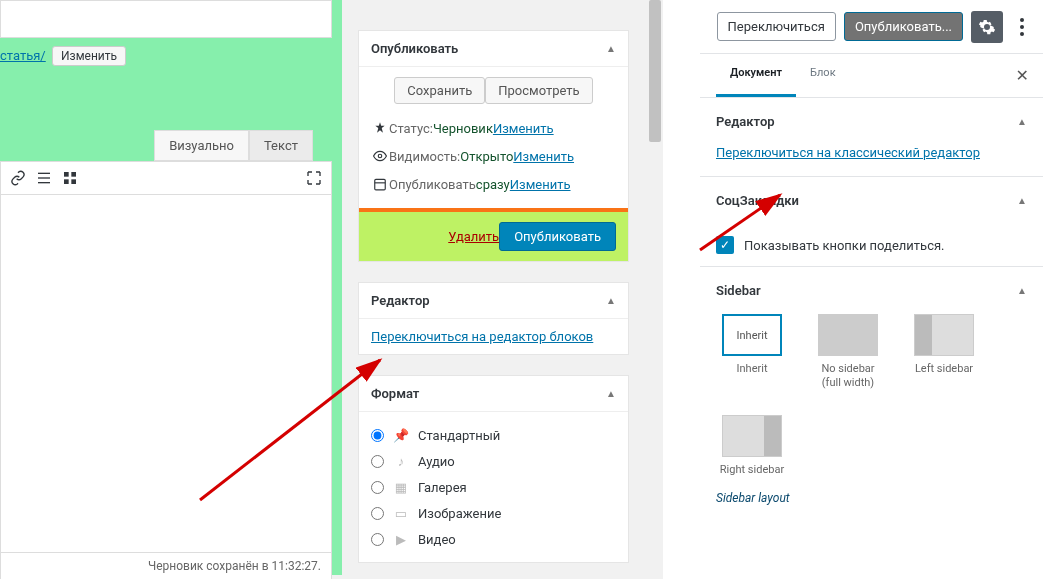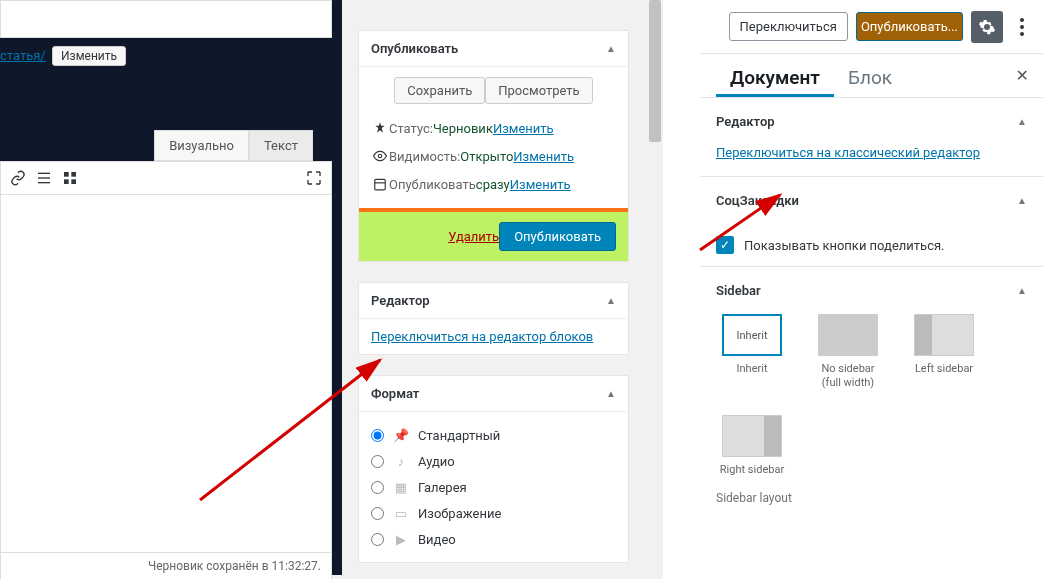--- a/index.html
+++ b/index.html
@@ -1,18 +1,18 @@
 <!DOCTYPE html>
 <html><head>
 <meta charset="utf-8">
 <style>
 *{box-sizing:border-box;margin:0;padding:0;font-family:-apple-system,BlinkMacSystemFont,"Segoe UI",Roboto,sans-serif;font-size:13px;color:#32373c}
 body{background:#fff;width:1043px;height:579px;overflow:hidden;position:relative}
 .left-pane{position:absolute;left:0;top:0;width:655px;height:579px;background:#f1f1f1}
-.editor-area{position:absolute;left:0;top:0;width:342px;height:575px;background:#0f172a}
+.editor-area{position:absolute;left:0;top:0;width:342px;height:575px;background:#86efac}
 .title-box{background:#fff;border:1px solid #ddd;height:38px;margin:0 0 0 0;width:332px}
 .permalink{padding:8px 0 4px 0}
 .permalink a{color:#0073aa;text-decoration:underline}
 .permalink .slug{color:#0073aa}
 .edit-slug{display:inline-block;border:1px solid #ccc;background:#f7f7f7;padding:2px 8px;font-size:12px;border-radius:3px;margin-left:3px}
 .tabs-row{display:flex;justify-content:flex-end;margin-top:60px;width:313px}
 .tab{padding:7px 14px;border:1px solid #ddd;background:#f7f7f7;color:#555;cursor:pointer}
 .tab.active{background:#ebebeb}
 .toolbar{background:#fff;border:1px solid #ddd;width:332px;height:34px;display:flex;align-items:center;padding:0 6px;justify-content:space-between}
 .toolbar-left{display:flex;gap:4px;align-items:center}
@@ -36,39 +36,39 @@
 .link-blue{color:#0073aa;text-decoration:underline;cursor:pointer}
 .format-item{display:flex;align-items:center;gap:8px;padding:4px 0}
 .format-item input{margin:0}
 .fmt-ico{width:18px;height:18px;color:#bbb;display:flex;align-items:center;justify-content:center}
 .toggle-tri{color:#777;font-size:10px}
 .scrollbar{position:absolute;left:647px;top:0;width:16px;height:579px;background:#f1f1f1}
 .scroll-thumb{position:absolute;left:2px;top:0;width:12px;height:142px;background:#c1c1c1;border-radius:2px}
 .right-pane{position:absolute;left:700px;top:0;width:343px;height:579px;background:#fff}
 .top-bar{height:54px;border-bottom:1px solid #e2e4e7;display:flex;justify-content:flex-end;align-items:center;padding:0 10px;gap:8px}
 .btn-preview{border:1px solid #8d96a0;background:#fff;padding:6px 10px;border-radius:3px;cursor:pointer}
-.btn-publish{background:#a16207;color:#fff;border:1px solid #006a95;padding:6px 4px;border-radius:3px;cursor:pointer}
+.btn-publish{background:#737373;color:#fff;border:1px solid #006a95;padding:6px 10px;border-radius:3px;cursor:pointer}
 .gear-btn{width:32px;height:32px;background:#555d66;border-radius:3px;display:flex;align-items:center;justify-content:center;cursor:pointer}
 .dots-btn{width:22px;height:32px;display:flex;align-items:center;justify-content:center;cursor:pointer;color:#555}
 .side-tabs{display:flex;border-bottom:1px solid #e2e4e7;padding:0 16px;position:relative;height:44px;align-items:stretch}
-.side-tab{padding:12px 14px;color:#6c7781;cursor:pointer;font-size:19px}
+.side-tab{padding:12px 14px;color:#6c7781;cursor:pointer;font-size:11px}
 .side-tab.active{color:#191e23;font-weight:600;border-bottom:3px solid #0085ba}
 .close-x{position:absolute;right:14px;top:12px;cursor:pointer;font-size:16px;color:#555}
 .panel{border-bottom:1px solid #e2e4e7}
 .panel-head{padding:16px;display:flex;justify-content:space-between;align-items:center;cursor:pointer}
 .panel-head h4{font-size:13px;font-weight:600}
 .panel-body{padding:0 16px 16px 16px}
 .checkbox-row{display:flex;align-items:center;gap:10px;padding:12px 16px}
 .chk{width:18px;height:18px;background:#0085ba;border-radius:2px;display:flex;align-items:center;justify-content:center;color:#fff;font-size:12px}
 .sidebar-opts{display:flex;flex-wrap:wrap;gap:24px;padding:0 16px 10px 16px}
 .sb-opt{text-align:center;width:72px}
 .sb-box{width:60px;height:42px;border:1px solid #ccc;background:#eee;margin:0 auto 6px auto;display:flex}
 .sb-box.sel{border:2px solid #0085ba;background:#fff;display:flex;align-items:center;justify-content:center;font-size:11px;color:#555}
 .sb-lbl{font-size:11px;color:#666;line-height:1.3}
-.sb-caption{padding:4px 16px;color:#737373;font-size:12px}
+.sb-caption{padding:4px 16px;font-style:italic;color:#0c4a6e;font-size:12px}
 .arrow{position:absolute;pointer-events:none}
 .arrow svg{overflow:visible}
 </style>
 </head>
 <body>
 
 <div class="left-pane">
   <div class="editor-area">
     <div class="title-box"></div>
     <div class="permalink">

